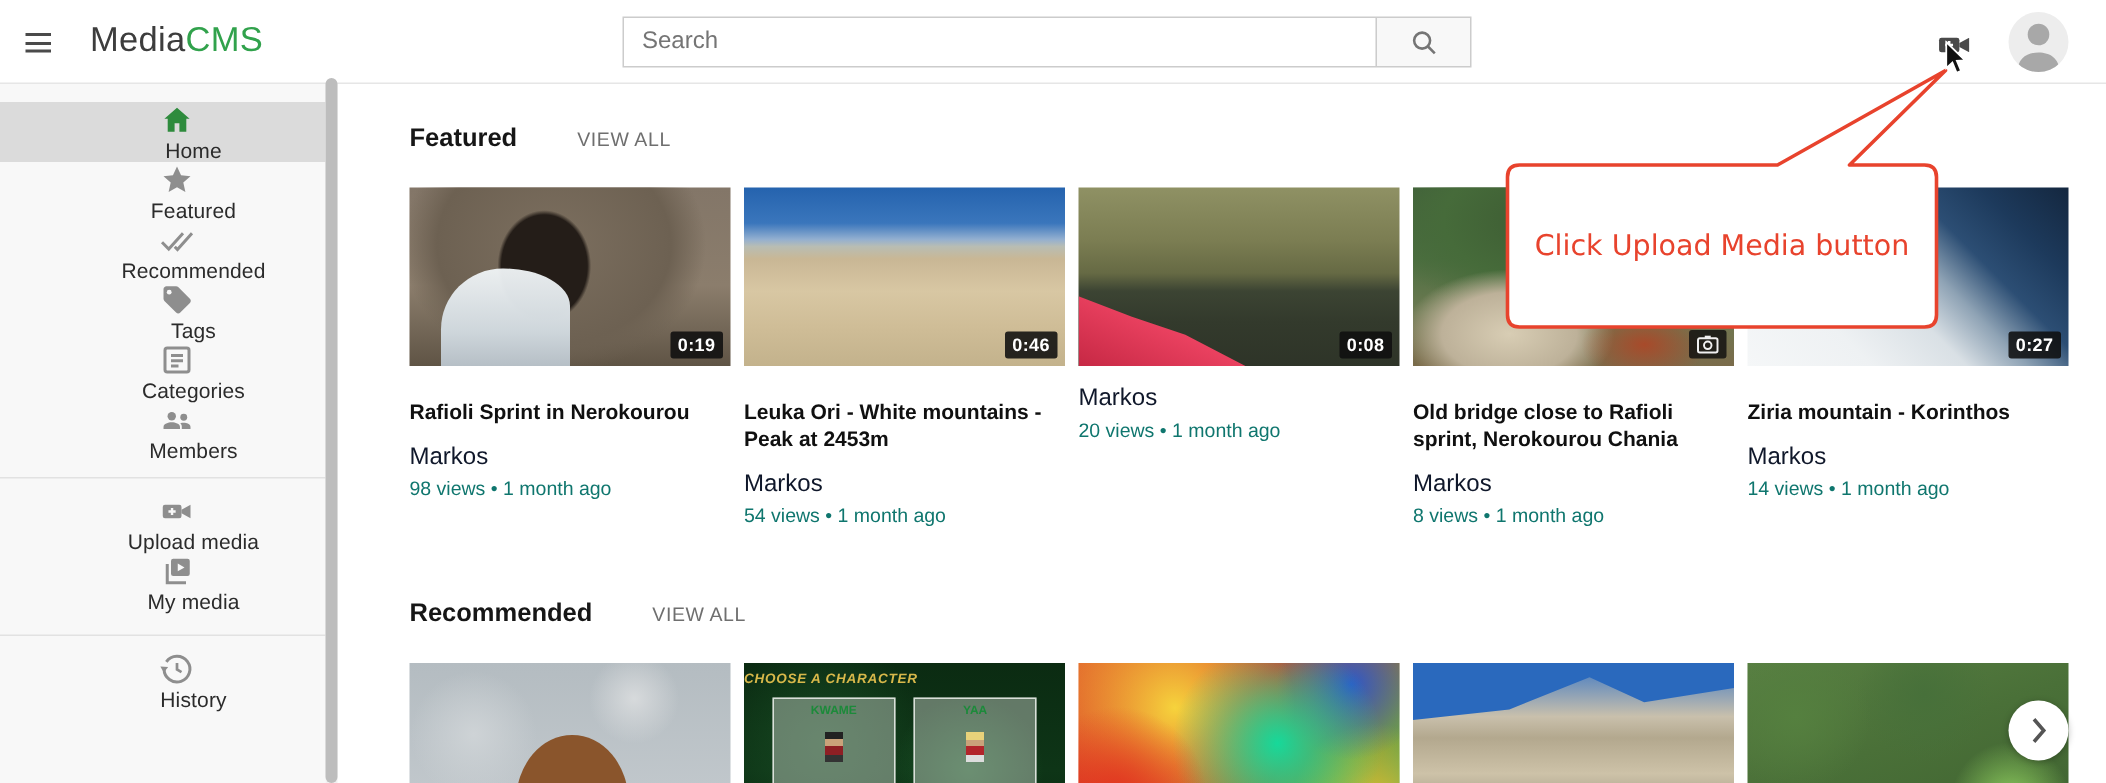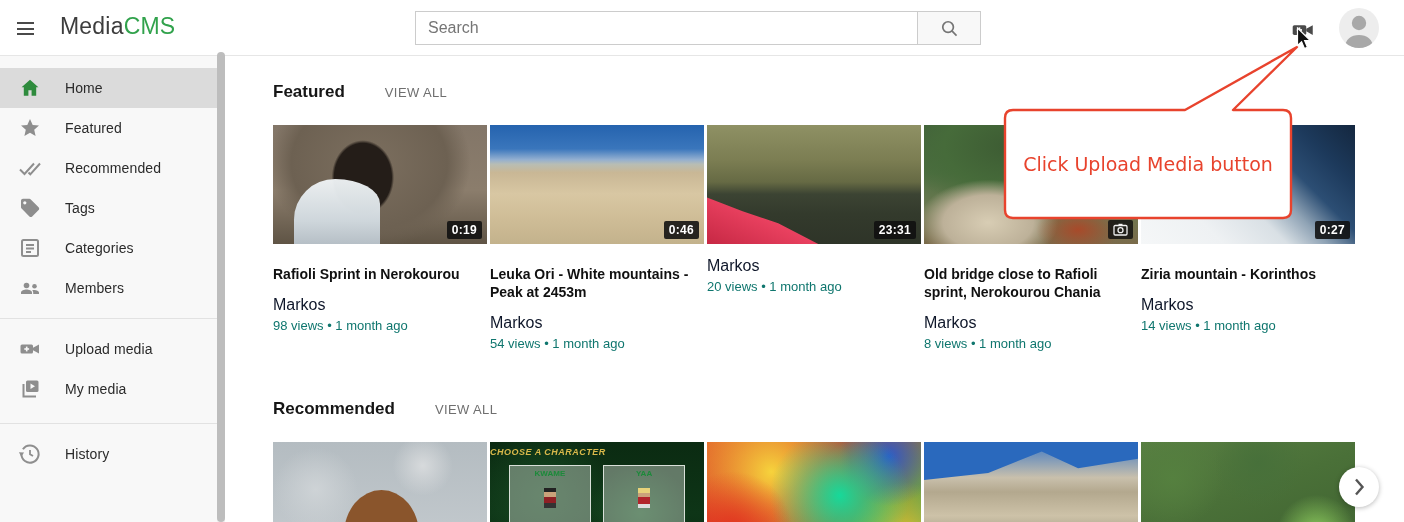--- a/index.html
+++ b/index.html
@@ -23,37 +23,37 @@
   .searchbtn { width:63px; border-left:1px solid #ccc; background:#f8f8f8; display:flex;
                align-items:center; justify-content:center; cursor:pointer; }
   .hdr-upload { position:absolute; left:1290px; top:17px; width:26px; height:26px; cursor:pointer; }
   .avatar { position:absolute; left:1339px; top:8px; width:40px; height:40px; border-radius:50%;
             background:#ededed; overflow:hidden; cursor:pointer; }
 
   
   .sidebar { position:absolute; top:56px; left:0; width:217px; bottom:0; background:#f8f8f8;
              padding-top:12px; z-index:1; }
   .sb-item { height:40px; display:flex; align-items:center; padding-left:18px; cursor:pointer;
-             color:#2b2b2b; font-size:14px; }
+             color:#2b2b2b; font-size:14px;flex-direction:column; }
   .sb-item.active { background:#dbdbdb; }
   .sb-icon { width:24px; height:24px; flex:0 0 24px; display:flex; align-items:center; justify-content:center; }
   .sb-label { margin-left:23px; letter-spacing:.1px; }
   .sb-divider { border-top:1px solid #e2e2e2; margin:10px 0; }
   .sb-divider.big { margin:14px 0 10px 0; }
   .scroll-track { position:absolute; left:217px; top:56px; bottom:0; width:8px; background:#f1f1f1; z-index:3; }
   .scroll-thumb { position:absolute; left:217px; top:52px; bottom:0; width:8px; background:#bdbdbd;
                   border-radius:4px; z-index:4; cursor:pointer; }
 
   
   .main { position:absolute; left:225px; top:56px; right:0; bottom:0; background:#fff;
           padding:26px 0 0 48px; overflow:hidden; }
   .sec-head { display:flex; align-items:baseline; margin-bottom:23px; }
   .sec-title { font-size:17px; font-weight:bold; color:#161616; }
   .view-all { font-size:13px; color:#6f6f6f; margin-left:40px; letter-spacing:.4px; cursor:pointer; }
-  .cards { display:flex; gap:3px; }
+  .cards { display:flex; gap:9px; }
   .card { width:214px; }
   .th { width:214px; height:119px; position:relative; cursor:pointer; }
   .dur { position:absolute; right:5px; bottom:5px; background:rgba(15,15,15,.88); color:#fff;
          font-size:12px; font-weight:bold; padding:2px 5px; border-radius:2px; letter-spacing:.3px; }
   .photo-badge { position:absolute; right:5px; bottom:5px; background:rgba(15,15,15,.82);
                  padding:3px 5px; border-radius:2px; line-height:0; }
   .c-title { margin-top:21px; font-size:14px; line-height:18px; font-weight:bold; color:#101010; cursor:pointer; }
   .c-author { margin-top:13px; font-size:16px; color:#0f172a; cursor:pointer; }
   .c-meta { margin-top:4px; font-size:13px; color:#0f766e; }
   .sec2 { margin-top:48px; }
@@ -282,21 +282,21 @@
         <div class="th t2">
           <span class="dur">0:46</span>
         </div>
         <div class="c-title">Leuka Ori - White mountains - Peak at 2453m</div>
         <div class="c-author">Markos</div>
         <div class="c-meta">54 views • 1 month ago</div>
       </div>
 
       <div class="card">
         <div class="th t3">
-          <span class="dur">23:31</span>
+          <span class="dur">0:08</span>
         </div>
         <div class="c-author">Markos</div>
         <div class="c-meta">20 views • 1 month ago</div>
       </div>
 
       <div class="card">
         <div class="th t4">
           <span class="photo-badge">
             <svg width="15" height="13" viewBox="0 0 15 13">
                 <rect x="1" y="2.5" width="13" height="9.5" rx="1.2" fill="none" stroke="#f0f0f0" stroke-width="1.3"></rect>

